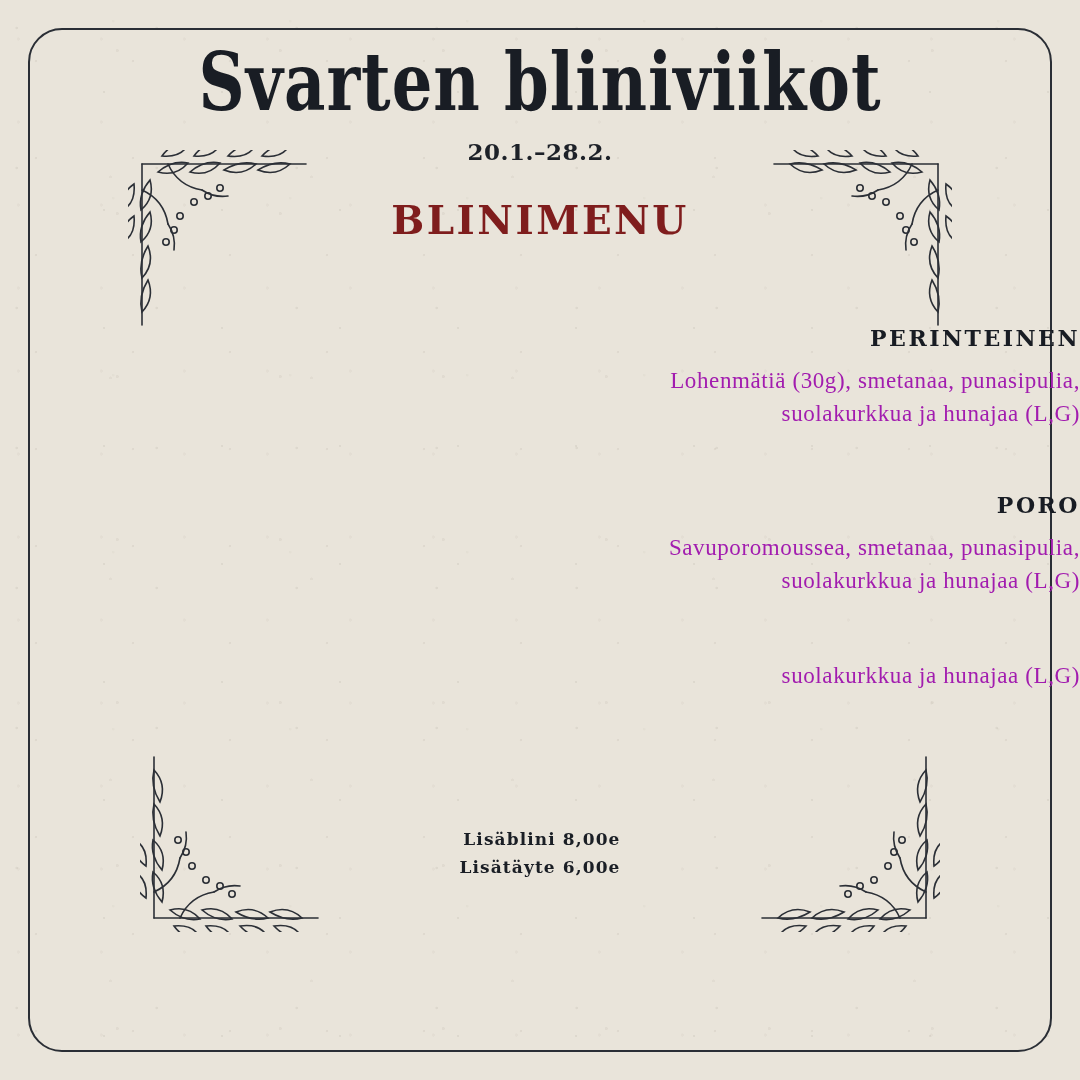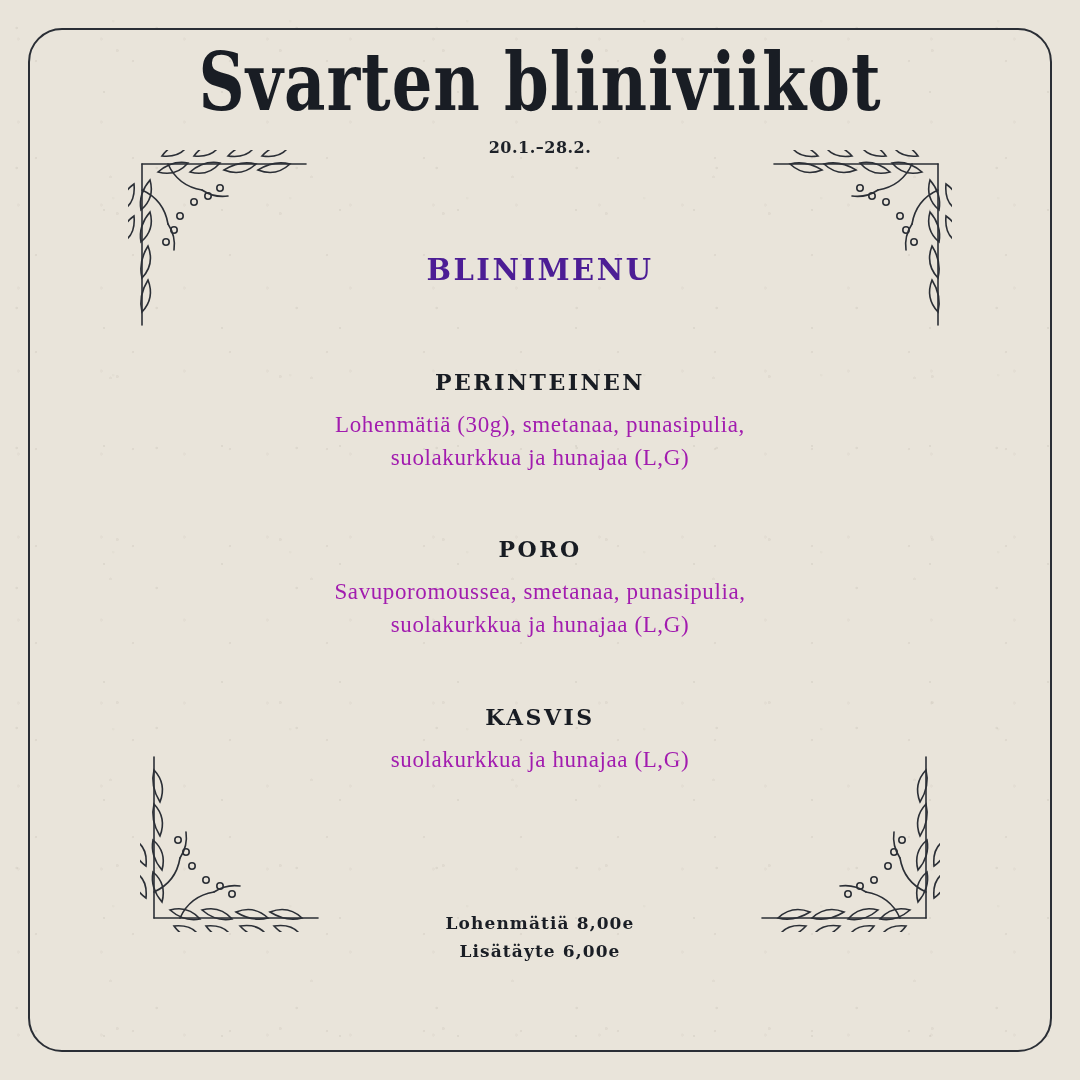--- a/index.html
+++ b/index.html
@@ -39,48 +39,48 @@
     border: 2px solid #2a2e35;
     border-radius: 34px;
     pointer-events: none;
   }
   .content {
     position: absolute;
     inset: 0;
     display: flex;
     flex-direction: column;
     align-items: center;
-    text-align: center;
+    text-align: right;
   }
   .title {
     margin-top: 42px;
     font-family: "DejaVu Serif", serif;
     font-weight: 700;
     font-size: 66px;
     letter-spacing: 1px;
     color: #191d24;
     transform: scaleY(1.22) scaleX(0.97);
     transform-origin: top center;
     line-height: 1.0;
   }
   .subtitle {
     margin-top: 30px;
     font-family: "DejaVu Serif", serif;
     font-weight: 700;
-    font-size: 16px;
+    font-size: 23px;
     letter-spacing: 0.5px;
     color: #1d2128;
   }
   .menu-heading {
-    margin-top: 96px;
-    font-family: "DejaVu Serif", serif;
-    font-weight: 700;
-    font-size: 29px;
+    margin-top: 32px;
+    font-family: "DejaVu Serif", serif;
+    font-weight: 700;
+    font-size: 39px;
     letter-spacing: 2.5px;
-    color: #4c1d95;
+    color: #7f1d1d;
   }
   .sections {
     margin-top: 20px;
     width: 100%;
   }
   .section {
     margin-top: 62px;
   }
   .section-name {
     font-family: "DejaVu Serif", serif;
@@ -281,27 +281,26 @@
       <div class="section-desc">suolakurkkua ja hunajaa (L,G)</div>
     </div>
 
     <div class="section">
       <div class="section-name">PORO</div>
       <div class="section-desc">Savuporomoussea, smetanaa, punasipulia,</div>
       <div class="section-desc">suolakurkkua ja hunajaa (L,G)</div>
     </div>
 
     <div class="section">
-      <div class="section-name">KASVIS</div>
       <div class="section-desc">suolakurkkua ja hunajaa (L,G)</div>
     </div>
 
   </div>
 
   <div class="prices">
   </div>
 
   <div class="extras">
-    <div>Lohenmätiä 8,00e</div>
+    <div>Lisäblini 8,00e</div>
     <div>Lisätäyte 6,00e</div>
   </div>
 
 </div>
 
 </body></html>

